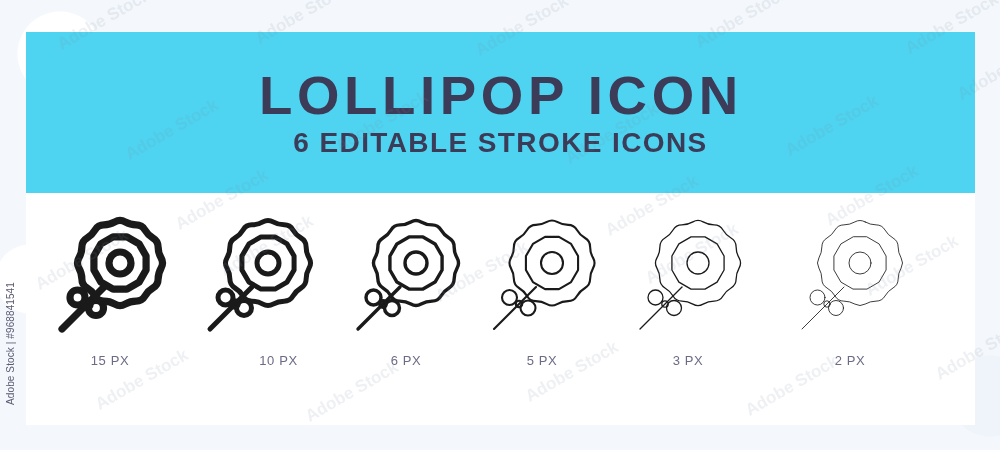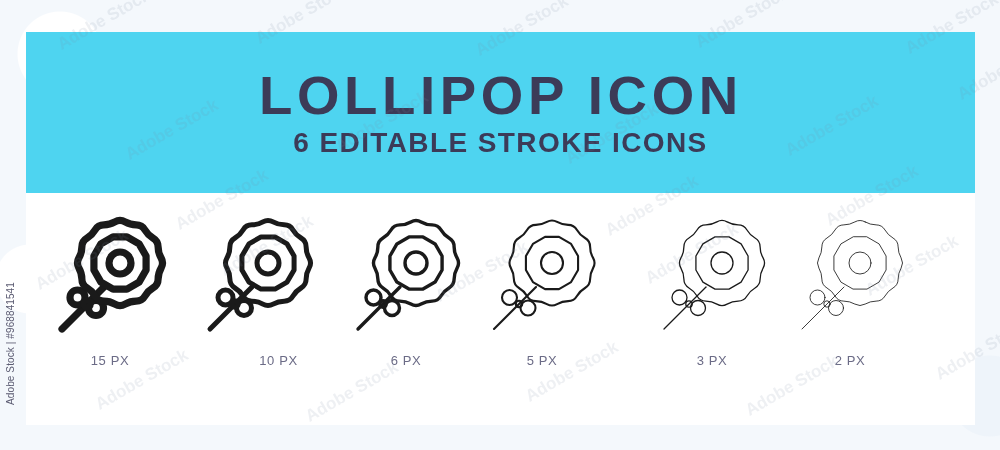--- a/index.html
+++ b/index.html
@@ -200,21 +200,21 @@
             <circle cx="25.5" cy="82.5" r="7.5"></circle>
             <circle cx="44" cy="93" r="7.5"></circle>
             <circle cx="35" cy="89" r="3.2"></circle>
             <path d="M 73.11 6.92 Q 78.22 9.85 84.11 9.87 Q 90.00 9.89 92.97 14.98 Q 95.93 20.07 101.02 23.03 Q 106.11 26.00 106.13 31.89 Q 106.15 37.78 109.08 42.89 Q 112.00 48.00 109.08 53.11 Q 106.15 58.22 106.13 64.11 Q 106.11 70.00 101.02 72.97 Q 95.93 75.93 92.97 81.02 Q 90.00 86.11 84.11 86.13 Q 78.22 86.15 73.11 89.08 Q 68.00 92.00 62.89 89.08 Q 57.78 86.15 51.89 86.13 Q 46.00 86.11 43.03 81.02 Q 40.07 75.93 34.98 72.97 Q 29.89 70.00 29.87 64.11 Q 29.85 58.22 26.92 53.11 Q 24.00 48.00 26.92 42.89 Q 29.85 37.78 29.87 31.89 Q 29.89 26.00 34.98 23.03 Q 40.07 20.07 43.03 14.98 Q 46.00 9.89 51.89 9.87 Q 57.78 9.85 62.89 6.92 Q 68.00 4.00 73.11 6.92 Z"></path>
             <path d="M 74.99 21.92 L 87.09 28.91 L 94.08 41.01 L 94.08 54.99 L 87.09 67.09 L 74.99 74.08 L 61.01 74.08 L 48.91 67.09 L 41.92 54.99 L 41.92 41.01 L 48.91 28.91 L 61.01 21.92 Z"></path>
             <circle cx="68" cy="48" r="11"></circle>
           </g>
         </svg>
         <div class="icon-label" style="color: rgb(107, 107, 134);">5 PX</div>
       </div>
-      <div class="icon-cell" style="left: 612px;">
+      <div class="icon-cell" style="left: 588px;">
         <svg viewBox="0 0 116 124" class="icon-glyph">
           <g fill="none" stroke="#1a1a1a" stroke-width="1.3" stroke-linecap="round" stroke-linejoin="round">
             <path d="M 10 114 L 52 72"></path>
             <circle cx="25.5" cy="82.5" r="7.5"></circle>
             <circle cx="44" cy="93" r="7.5"></circle>
             <circle cx="35" cy="89" r="3.2"></circle>
             <path d="M 73.11 6.92 Q 78.22 9.85 84.11 9.87 Q 90.00 9.89 92.97 14.98 Q 95.93 20.07 101.02 23.03 Q 106.11 26.00 106.13 31.89 Q 106.15 37.78 109.08 42.89 Q 112.00 48.00 109.08 53.11 Q 106.15 58.22 106.13 64.11 Q 106.11 70.00 101.02 72.97 Q 95.93 75.93 92.97 81.02 Q 90.00 86.11 84.11 86.13 Q 78.22 86.15 73.11 89.08 Q 68.00 92.00 62.89 89.08 Q 57.78 86.15 51.89 86.13 Q 46.00 86.11 43.03 81.02 Q 40.07 75.93 34.98 72.97 Q 29.89 70.00 29.87 64.11 Q 29.85 58.22 26.92 53.11 Q 24.00 48.00 26.92 42.89 Q 29.85 37.78 29.87 31.89 Q 29.89 26.00 34.98 23.03 Q 40.07 20.07 43.03 14.98 Q 46.00 9.89 51.89 9.87 Q 57.78 9.85 62.89 6.92 Q 68.00 4.00 73.11 6.92 Z"></path>
             <path d="M 74.99 21.92 L 87.09 28.91 L 94.08 41.01 L 94.08 54.99 L 87.09 67.09 L 74.99 74.08 L 61.01 74.08 L 48.91 67.09 L 41.92 54.99 L 41.92 41.01 L 48.91 28.91 L 61.01 21.92 Z"></path>
             <circle cx="68" cy="48" r="11"></circle>
           </g>

